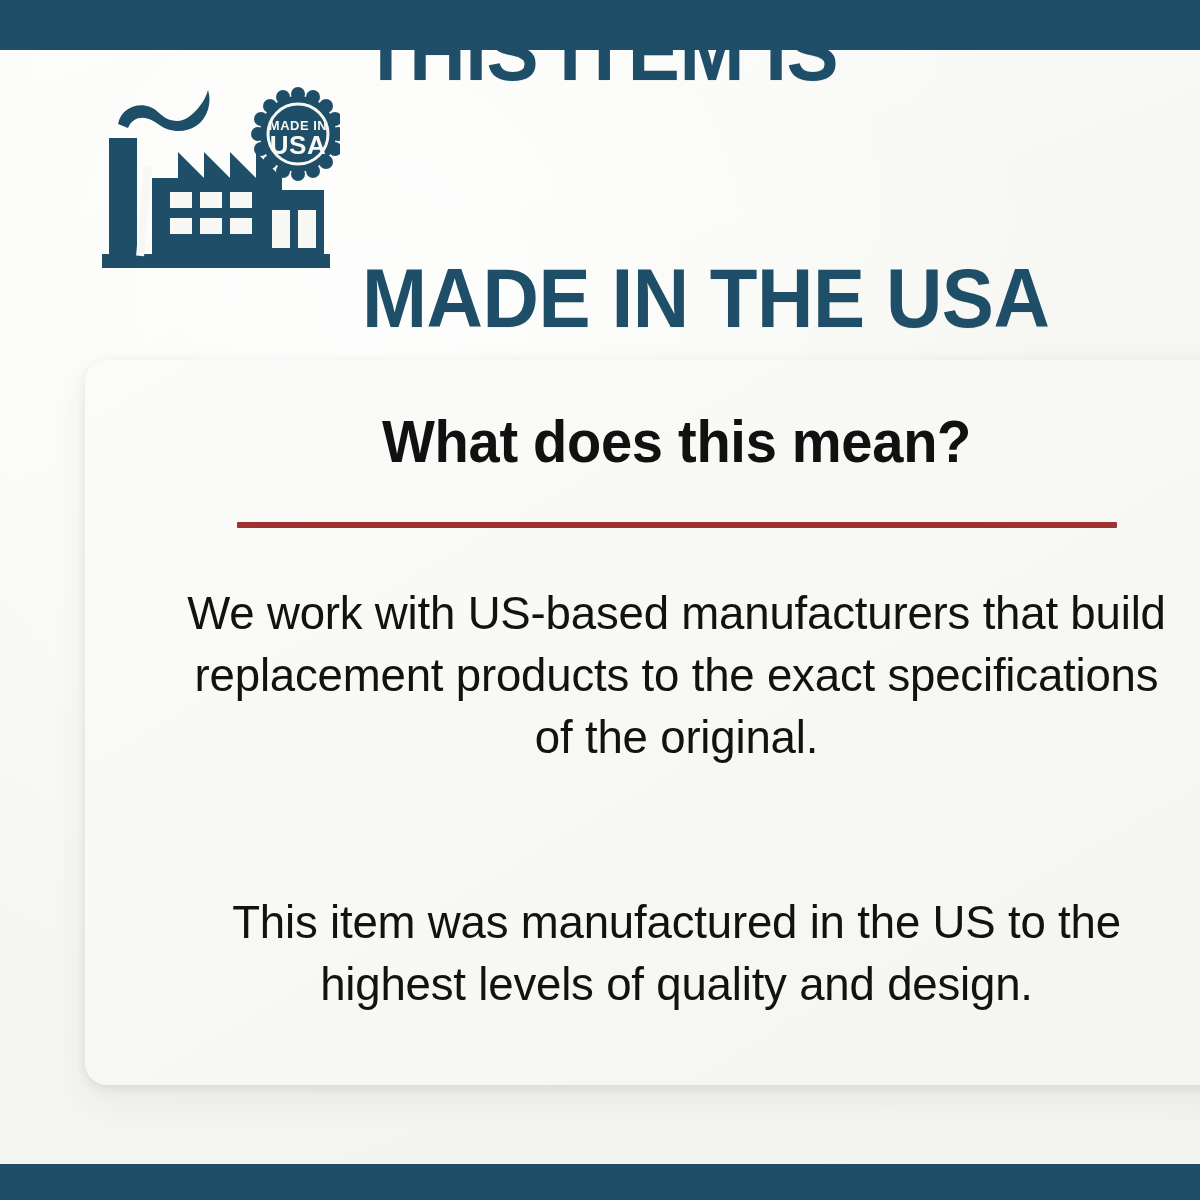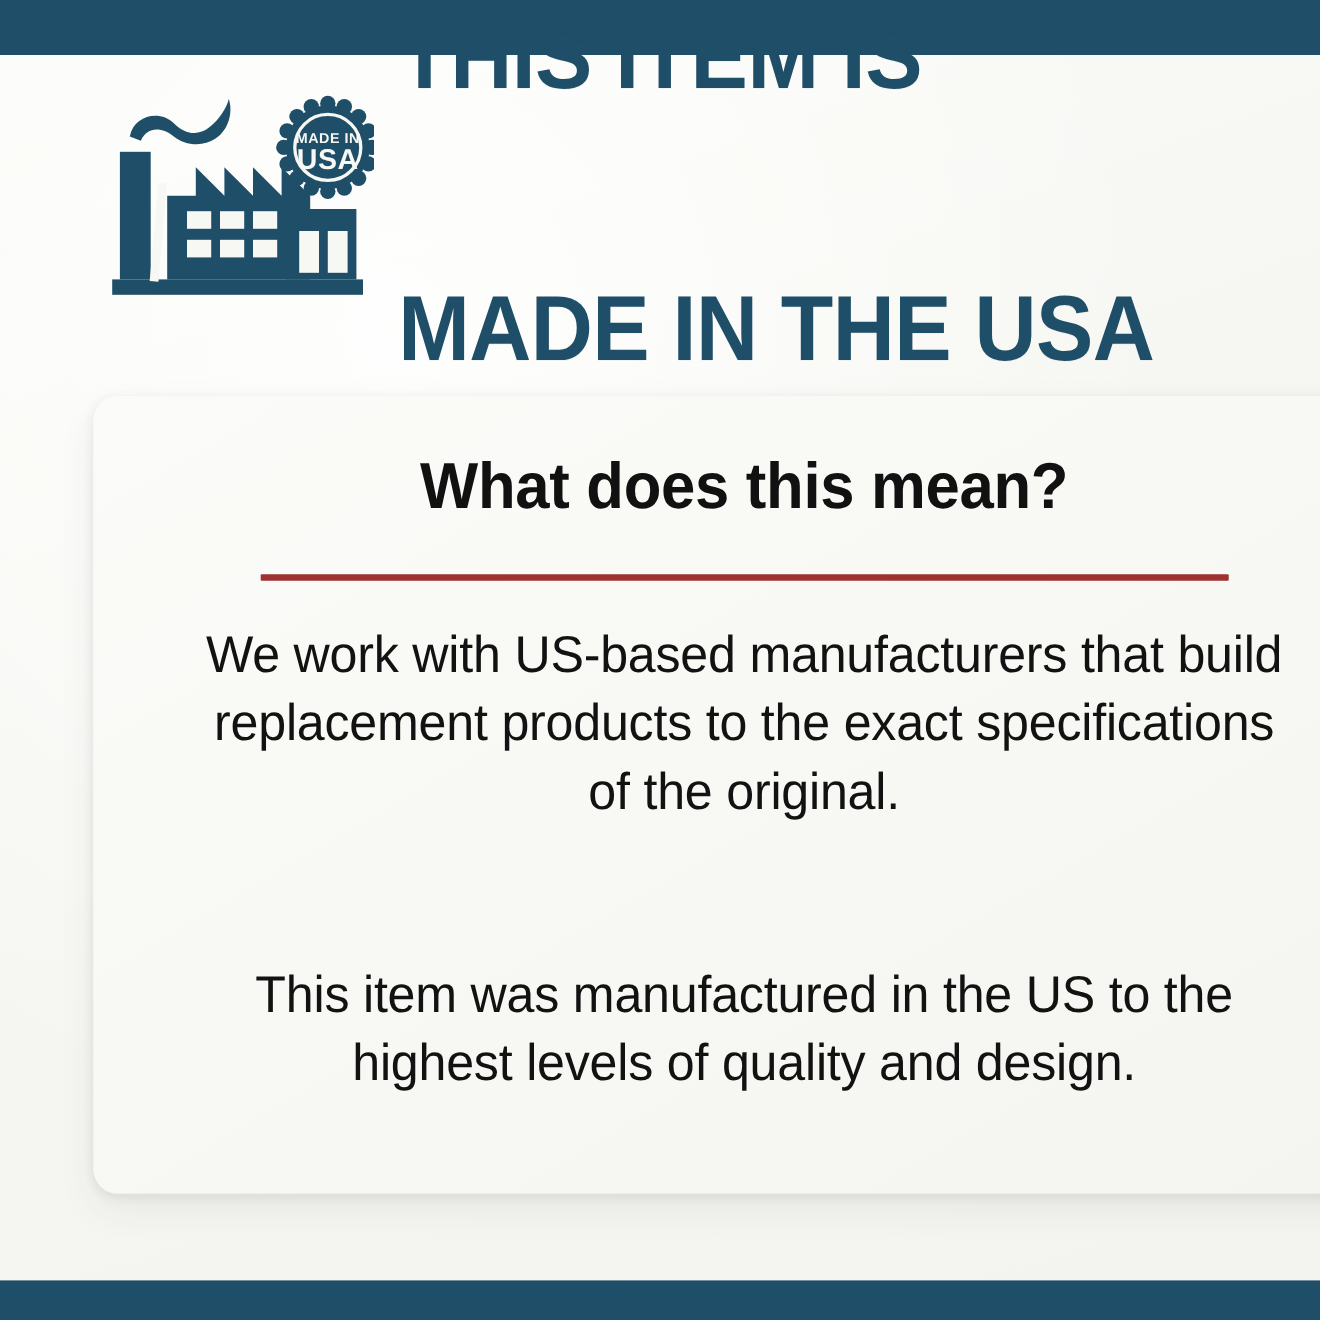--- a/index.html
+++ b/index.html
@@ -105,21 +105,21 @@
 
   #card-divider {
     margin: 48px auto 0 auto;
     width: 880px;
     height: 6px;
     background: #9e3230;
     border-radius: 1px;
   }
 
   #card-body {
-    margin-top: 36px;
+    margin-top: 54px;
   }
 
   .body-paragraph {
     margin: 0;
     color: #121212;
     font-family: "Liberation Sans Narrow", "Liberation Sans", sans-serif;
     font-weight: normal;
     font-size: 47px;
     line-height: 1.32;
     letter-spacing: -0.2px;

